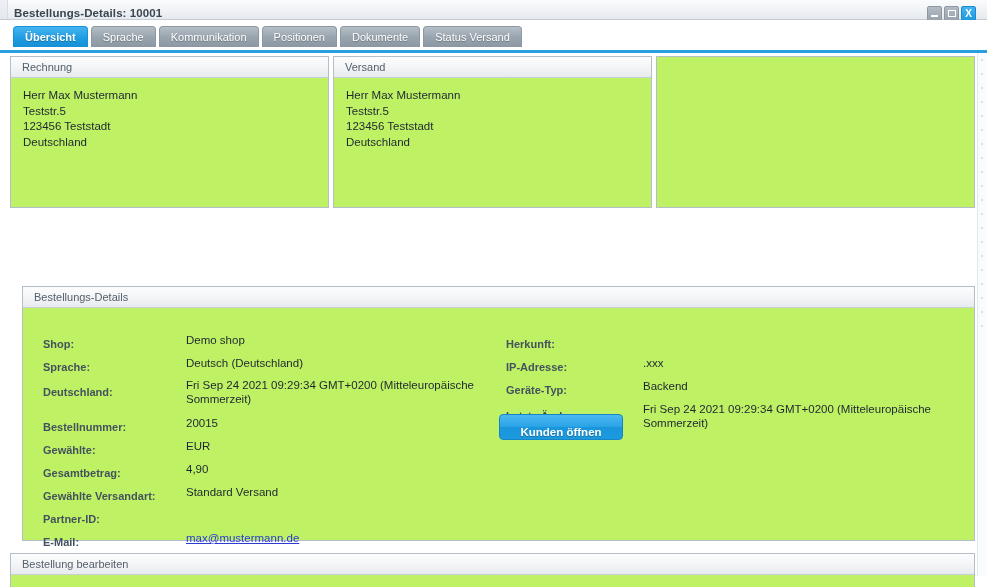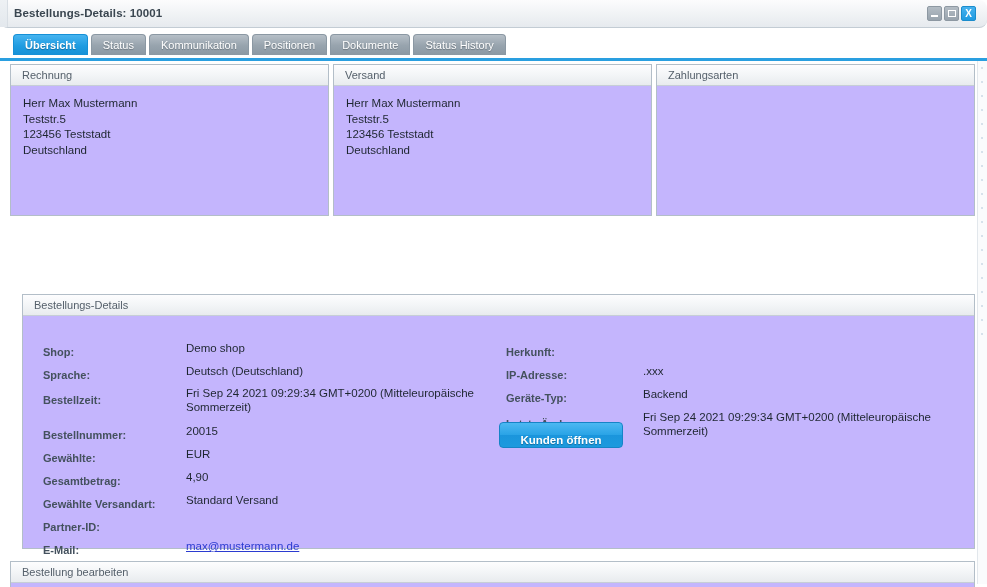--- a/index.html
+++ b/index.html
@@ -19,25 +19,24 @@
     width: 987px;
     height: 587px;
     overflow: hidden;
     background: #ffffff;
     box-sizing: border-box;
   }
 
   
   .titlebar {
     position: relative;
-    height: 28px;
+    height: 20px;
     background: linear-gradient(to bottom, #fcfcfd 0%, #f2f4f6 45%, #e6eaee 100%);
     border-bottom: 1px solid #c3ccd4;
     box-sizing: border-box;
-    border-radius: 8px;
   }
   .titlebar-edge-left {
     position: absolute;
     left: 0; top: 0; bottom: 0;
     width: 7px;
     background: linear-gradient(to bottom, #eef1f4, #e3e8ed);
     border-right: 1px solid #d8dee4;
   }
   .titlebar-title {
     position: absolute;
@@ -163,21 +162,21 @@
     top: 6px;
     left: 3px;
     width: 2px;
     height: 270px;
     background: repeating-linear-gradient(to bottom, #b9cddd 0px, #b9cddd 2px, transparent 2px, transparent 14px);
     opacity: .55;
   }
 
   
   .panel {
-    background: #c4b5fd;
+    background: #bef264;
     border: 1px solid #b3bec8;
     box-sizing: border-box;
     position: relative;
   }
   .panel-header {
     height: 21px;
     background: linear-gradient(to bottom, #fdfdfe 0%, #f3f5f7 50%, #e8ebee 100%);
     border-bottom: 1px solid #c6ced6;
     display: flex;
     align-items: center;
@@ -311,33 +310,33 @@
       </div>
     </div>
   </div>
 
   <div class="tabbar-wrap">
     <div class="tabbar">
       <div class="tab active">
         <span>Übersicht</span>
       </div>
       <div class="tab inactive">
-        <span>Status</span>
+        <span>Sprache</span>
       </div>
       <div class="tab inactive">
         <span>Kommunikation</span>
       </div>
       <div class="tab inactive">
         <span>Positionen</span>
       </div>
       <div class="tab inactive">
         <span>Dokumente</span>
       </div>
       <div class="tab inactive">
-        <span>Status History</span>
+        <span>Status Versand</span>
       </div>
     </div>
     <div class="tab-underline"></div>
   </div>
 
   <div class="content">
 
     <div class="scroll-strip">
       <div class="scroll-dots"></div>
     </div>
@@ -362,23 +361,20 @@
         </div>
         <div class="panel-body">
           <div class="addr-line">Herr Max Mustermann</div>
           <div class="addr-line">Teststr.5</div>
           <div class="addr-line">123456 Teststadt</div>
           <div class="addr-line">Deutschland</div>
         </div>
       </div>
 
       <div class="panel">
-        <div class="panel-header">
-          <span>Zahlungsarten</span>
-        </div>
       </div>
 
     </div>
 
     <div class="panel details-panel">
       <div class="panel-header">
         <span>Bestellungs-Details</span>
       </div>
       <div class="panel-body details-body">
 
@@ -388,21 +384,21 @@
             <span class="field-label">Shop:</span>
             <span class="field-value" style="top:-5px">Demo shop</span>
           </div>
 
           <div class="field" style="top:53px">
             <span class="field-label">Sprache:</span>
             <span class="field-value" style="top:-5px">Deutsch (Deutschland)</span>
           </div>
 
           <div class="field" style="top:78px">
-            <span class="field-label">Bestellzeit:</span>
+            <span class="field-label">Deutschland:</span>
             <span class="field-value" style="top:-8px">Fri Sep 24 2021 09:29:34 GMT+0200 (Mitteleuropäische Sommerzeit)</span>
           </div>
 
           <div class="field" style="top:113px">
             <span class="field-label">Bestellnummer:</span>
             <span class="field-value" style="top:-5px">20015</span>
           </div>
 
           <div class="field" style="top:136px">
             <span class="field-label">Gewählte:</span>

